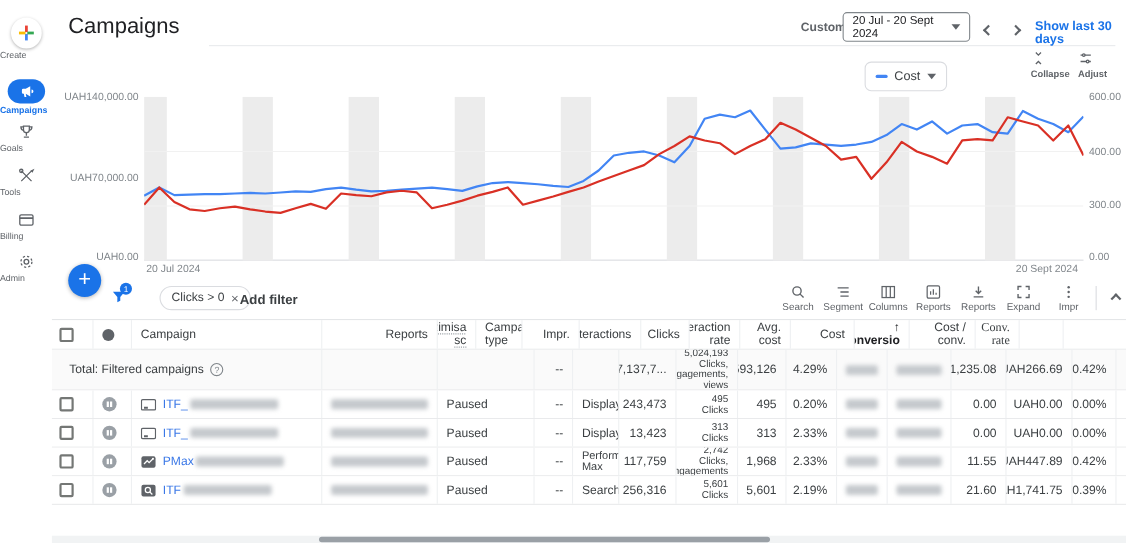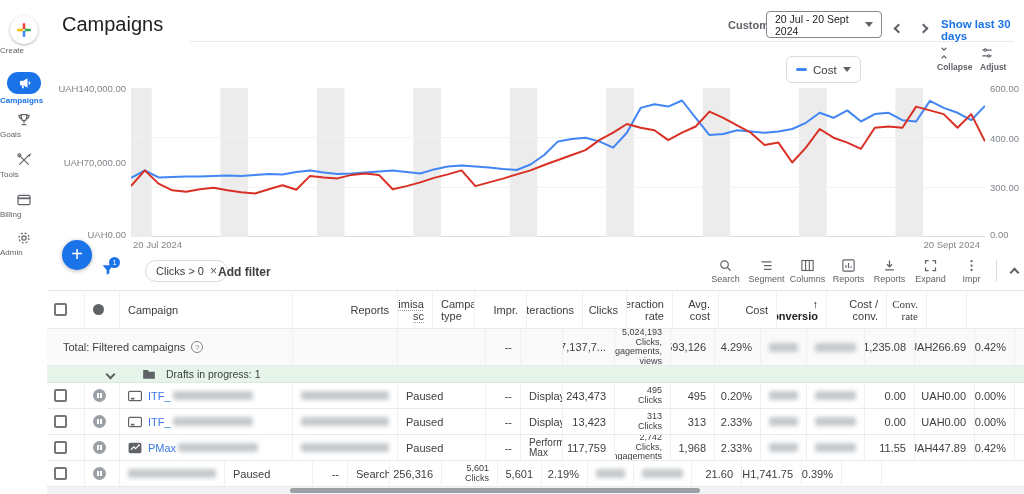--- a/index.html
+++ b/index.html
@@ -51,21 +51,21 @@
   .add-filter { position:absolute; left:218px; top:265px; font-size:12px; color:#3c4043; font-weight:bold; cursor:pointer; }
   .toolbar { position:absolute; left:705px; top:258px; display:flex; align-items:flex-start; }
   .tb-item { width:41px; text-align:center; font-size:9px; color:#5f6368; cursor:pointer; }
   .tb-item svg { display:block; margin:0 auto 1px auto; }
   .tb-divider { width:1px; height:22px; background:#dadce0; margin:2px 6px 0 4px; }
   .chart-toggle { margin-top:2px; padding:2px 8px; cursor:pointer; }
 
   
   .tbl { position:absolute; left:47px; top:290px; width:977px; }
   .trow { display:flex; align-items:stretch; border-bottom:1px solid #e9eaec; background:#fff; }
-  .trow.hdr { height:39px; border-top:1px solid #e4e6e8; }
+  .trow.hdr { height:28px; border-top:1px solid #e4e6e8; }
   .trow.total { height:37px; background:#fafafa; }
   .trow.group { height:17px; background:#e6f4ea; border-bottom:1px solid #dce8de; }
   .trow.data { height:26px; }
   .cell { flex:none; padding:0 8px; display:flex; align-items:center; font-size:11px; color:#3c4043; border-right:1px solid #eef0f2; overflow:hidden; white-space:pre-line; }
   .cell.right { justify-content:flex-end; text-align:right; }
   .cell.hcell { color:#3c4043; font-size:11px; line-height:12px; }
   .cell.num-sm { font-size:9px; line-height:9.5px; }
   .cb-cell { width:38px; } .dot-cell { width:35px; }
   .checkbox { width:13px; height:13px; border:2px solid #747775; border-radius:2px; background:#fff; margin-left:7px; cursor:pointer; }
   .hdr-dot { width:11px; height:11px; border-radius:50%; background:#5f6368; }
@@ -300,25 +300,20 @@
 engagements,
 views</div>
         <div class="cell right " style="width: 44px;">1,593,126</div>
         <div class="cell right " style="width: 46px;">4.29%</div>
         <div class="cell right " style="width: 46px;"><span class="redact" style="width: 38px;"></span></div>
         <div class="cell right " style="width: 58px;"><span class="redact" style="width: 52px;"></span></div>
         <div class="cell right " style="width: 50px;">21,235.08</div>
         <div class="cell right " style="width: 60px;">UAH266.69</div>
         <div class="cell right " style="width: 40px;">0.42%</div>
         <div class="cell right num-sm" style="width: 40px;"></div>
-      </div>
-      <div class="trow group">
-        <div class="cell " style="width: 977px; border-right: none; padding-left: 60px; font-size: 10.5px;"><span class="chev chev-down" style="margin-right:28px"></span><svg width="14" height="12" viewBox="0 0 24 20" style="margin-right:10px">
-            <path d="M2 3h8l2 3h10v12H2z" fill="#5f6368"></path>
-          </svg><span>Drafts in progress: 1</span></div>
       </div>
       <div class="trow data">
         <div class="cell cb-cell" style="width: 38px; padding: 0px;"><div class="checkbox"></div></div>
         <div class="cell dot-cell" style="width: 35px;"><div class="pause-ico"></div></div>
         <div class="cell " style="width: 173px;"><svg width="14" height="12" viewBox="0 0 24 20" class="type-ico">
             <rect x="1" y="2" width="22" height="16" rx="2" fill="none" stroke="#5f6368" stroke-width="2"></rect>
             <path d="M5 13h6v3H5z" fill="#5f6368"></path>
           </svg><span class="camp-link">ITF_</span><span class="redact" style="width: 80px; margin-left: 2px;"></span></div>
         <div class="cell right " style="width: 105px;"><span class="redact" style="width: 88px;"></span></div>
         <div class="cell " style="width: 88px;">Paused</div>
@@ -381,20 +376,25 @@
         <div class="cell right " style="width: 46px;"><span class="redact" style="width: 38px;"></span></div>
         <div class="cell right " style="width: 58px;"><span class="redact" style="width: 52px;"></span></div>
         <div class="cell right " style="width: 50px;">11.55</div>
         <div class="cell right " style="width: 60px;">UAH447.89</div>
         <div class="cell right " style="width: 40px;">0.42%</div>
         <div class="cell right " style="width: 40px;"></div>
       </div>
       <div class="trow data">
         <div class="cell cb-cell" style="width: 38px; padding: 0px;"><div class="checkbox"></div></div>
         <div class="cell dot-cell" style="width: 35px;"><div class="pause-ico"></div></div>
+        <div class="cell " style="width: 173px;"><svg width="14" height="12" viewBox="0 0 24 20" class="type-ico">
+            <rect x="1" y="1" width="22" height="18" rx="3" fill="#5f6368"></rect>
+            <circle cx="11" cy="9" r="4" fill="none" stroke="#fff" stroke-width="2"></circle>
+            <path d="M14 12l4 4" stroke="#fff" stroke-width="2"></path>
+          </svg><span class="camp-link">ITF</span><span class="redact" style="width: 80px; margin-left: 2px;"></span></div>
         <div class="cell right " style="width: 105px;"><span class="redact" style="width: 88px;"></span></div>
         <div class="cell " style="width: 88px;">Paused</div>
         <div class="cell right " style="width: 35px;">--</div>
         <div class="cell " style="width: 42px;">Search</div>
         <div class="cell right " style="width: 52px;">256,316</div>
         <div class="cell right num-sm" style="width: 56px;">5,601
 Clicks</div>
         <div class="cell right " style="width: 44px;">5,601</div>
         <div class="cell right " style="width: 46px;">2.19%</div>
         <div class="cell right " style="width: 46px;"><span class="redact" style="width: 38px;"></span></div>

